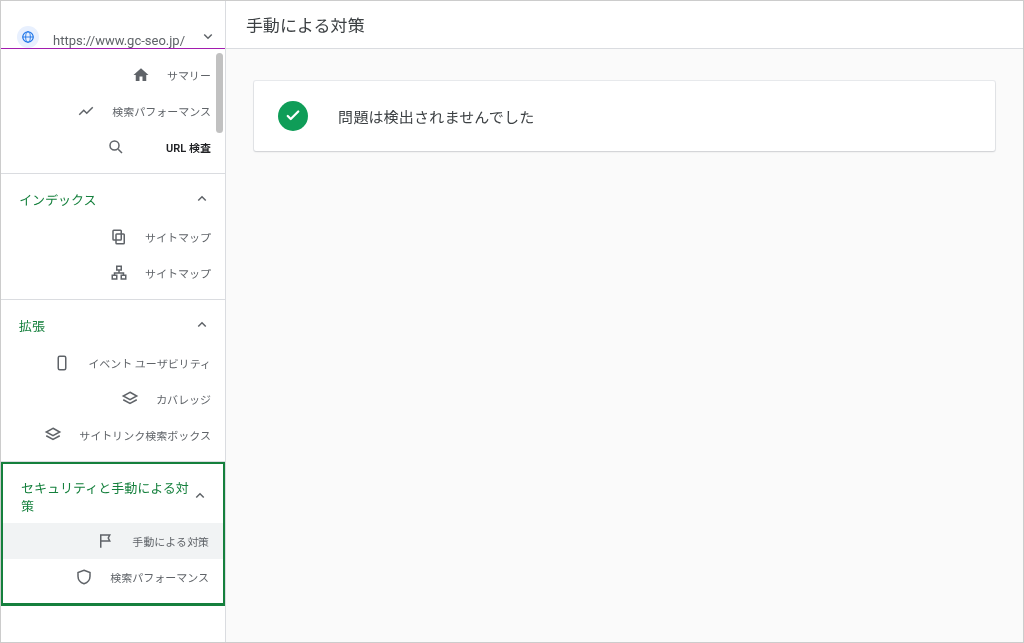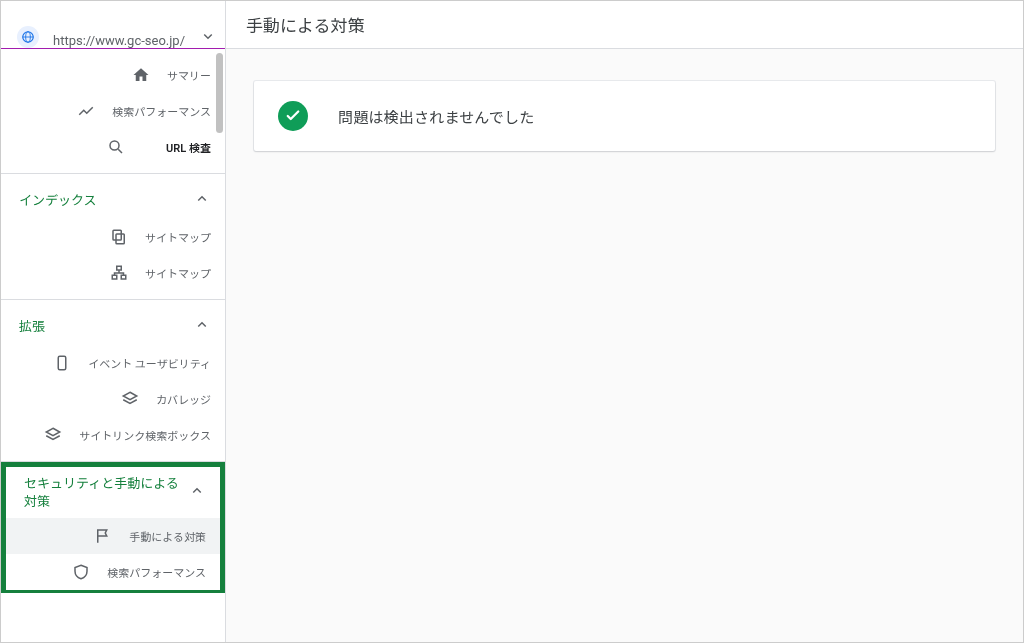--- a/index.html
+++ b/index.html
@@ -7,21 +7,21 @@
 .layout { display: flex; height: 100%; }
 .sidebar { width: 225px; border-right: 1px solid #dadce0; display: flex; flex-direction: column; flex-shrink: 0; }
 .property-selector { display: flex; align-items: flex-end; height: 48px; padding: 0 8px 0 16px; border-bottom: 1px solid #a21caf; cursor: pointer; }
 .property-badge { width: 22px; height: 22px; border-radius: 50%; background: #e8f0fe; display: flex; align-items: center; justify-content: center; margin-right: 14px; }
 .property-badge svg { width: 14px; height: 14px; }
 .property-url { flex: 1; font-size: 13px; color: #5f6368; overflow: hidden; text-overflow: ellipsis; white-space: nowrap; }
 .sidebar-scroll-wrap { flex: 1; position: relative; overflow: hidden; }
 .sidebar-scroll { height: 100%; overflow-y: auto; overflow-x: hidden; padding-bottom: 8px; }
 .fake-scrollbar { position: absolute; right: 2px; top: 4px; width: 7px; height: 80px; background: #c1c1c1; border-radius: 4px; }
 .section-group { border-bottom: 1px solid #dadce0; padding: 8px 0; }
-.section-group.highlighted { border: 5px solid #15803d; padding: 0 0; border-bottom-width: 3px; }
+.section-group.highlighted { border: 2px solid #15803d; padding: 8px 0; border-bottom-width: 3px; }
 .section-header { display: flex; align-items: center; padding: 8px 14px 8px 18px; color: #15803d; font-size: 13px; cursor: pointer; }
 .section-header .label { flex: 1; line-height: 1.35; }
 .nav-item { display: flex; align-items: center; padding: 0 14px 0 18px; height: 36px; color: #5f6368; font-size: 11px; cursor: pointer; justify-content: flex-end; }
 .nav-item .icon-slot { width: 20px; display: flex; justify-content: center; margin-right: 16px; }
 .nav-item .icon-slot svg { width: 18px; height: 18px; }
 .nav-item.active-bold { color: #202124; font-weight: 600; gap: 24px; }
 .nav-item.selected { background: #f1f3f4; }
 .chevron svg { width: 18px; height: 18px; }
 .main { flex: 1; display: flex; flex-direction: column; background: #fafafa; }
 .main-header { height: 48px; background: #fff; border-bottom: 1px solid #dadce0; display: flex; align-items: center; padding: 0 20px; font-size: 17px; color: #3c4043; }

